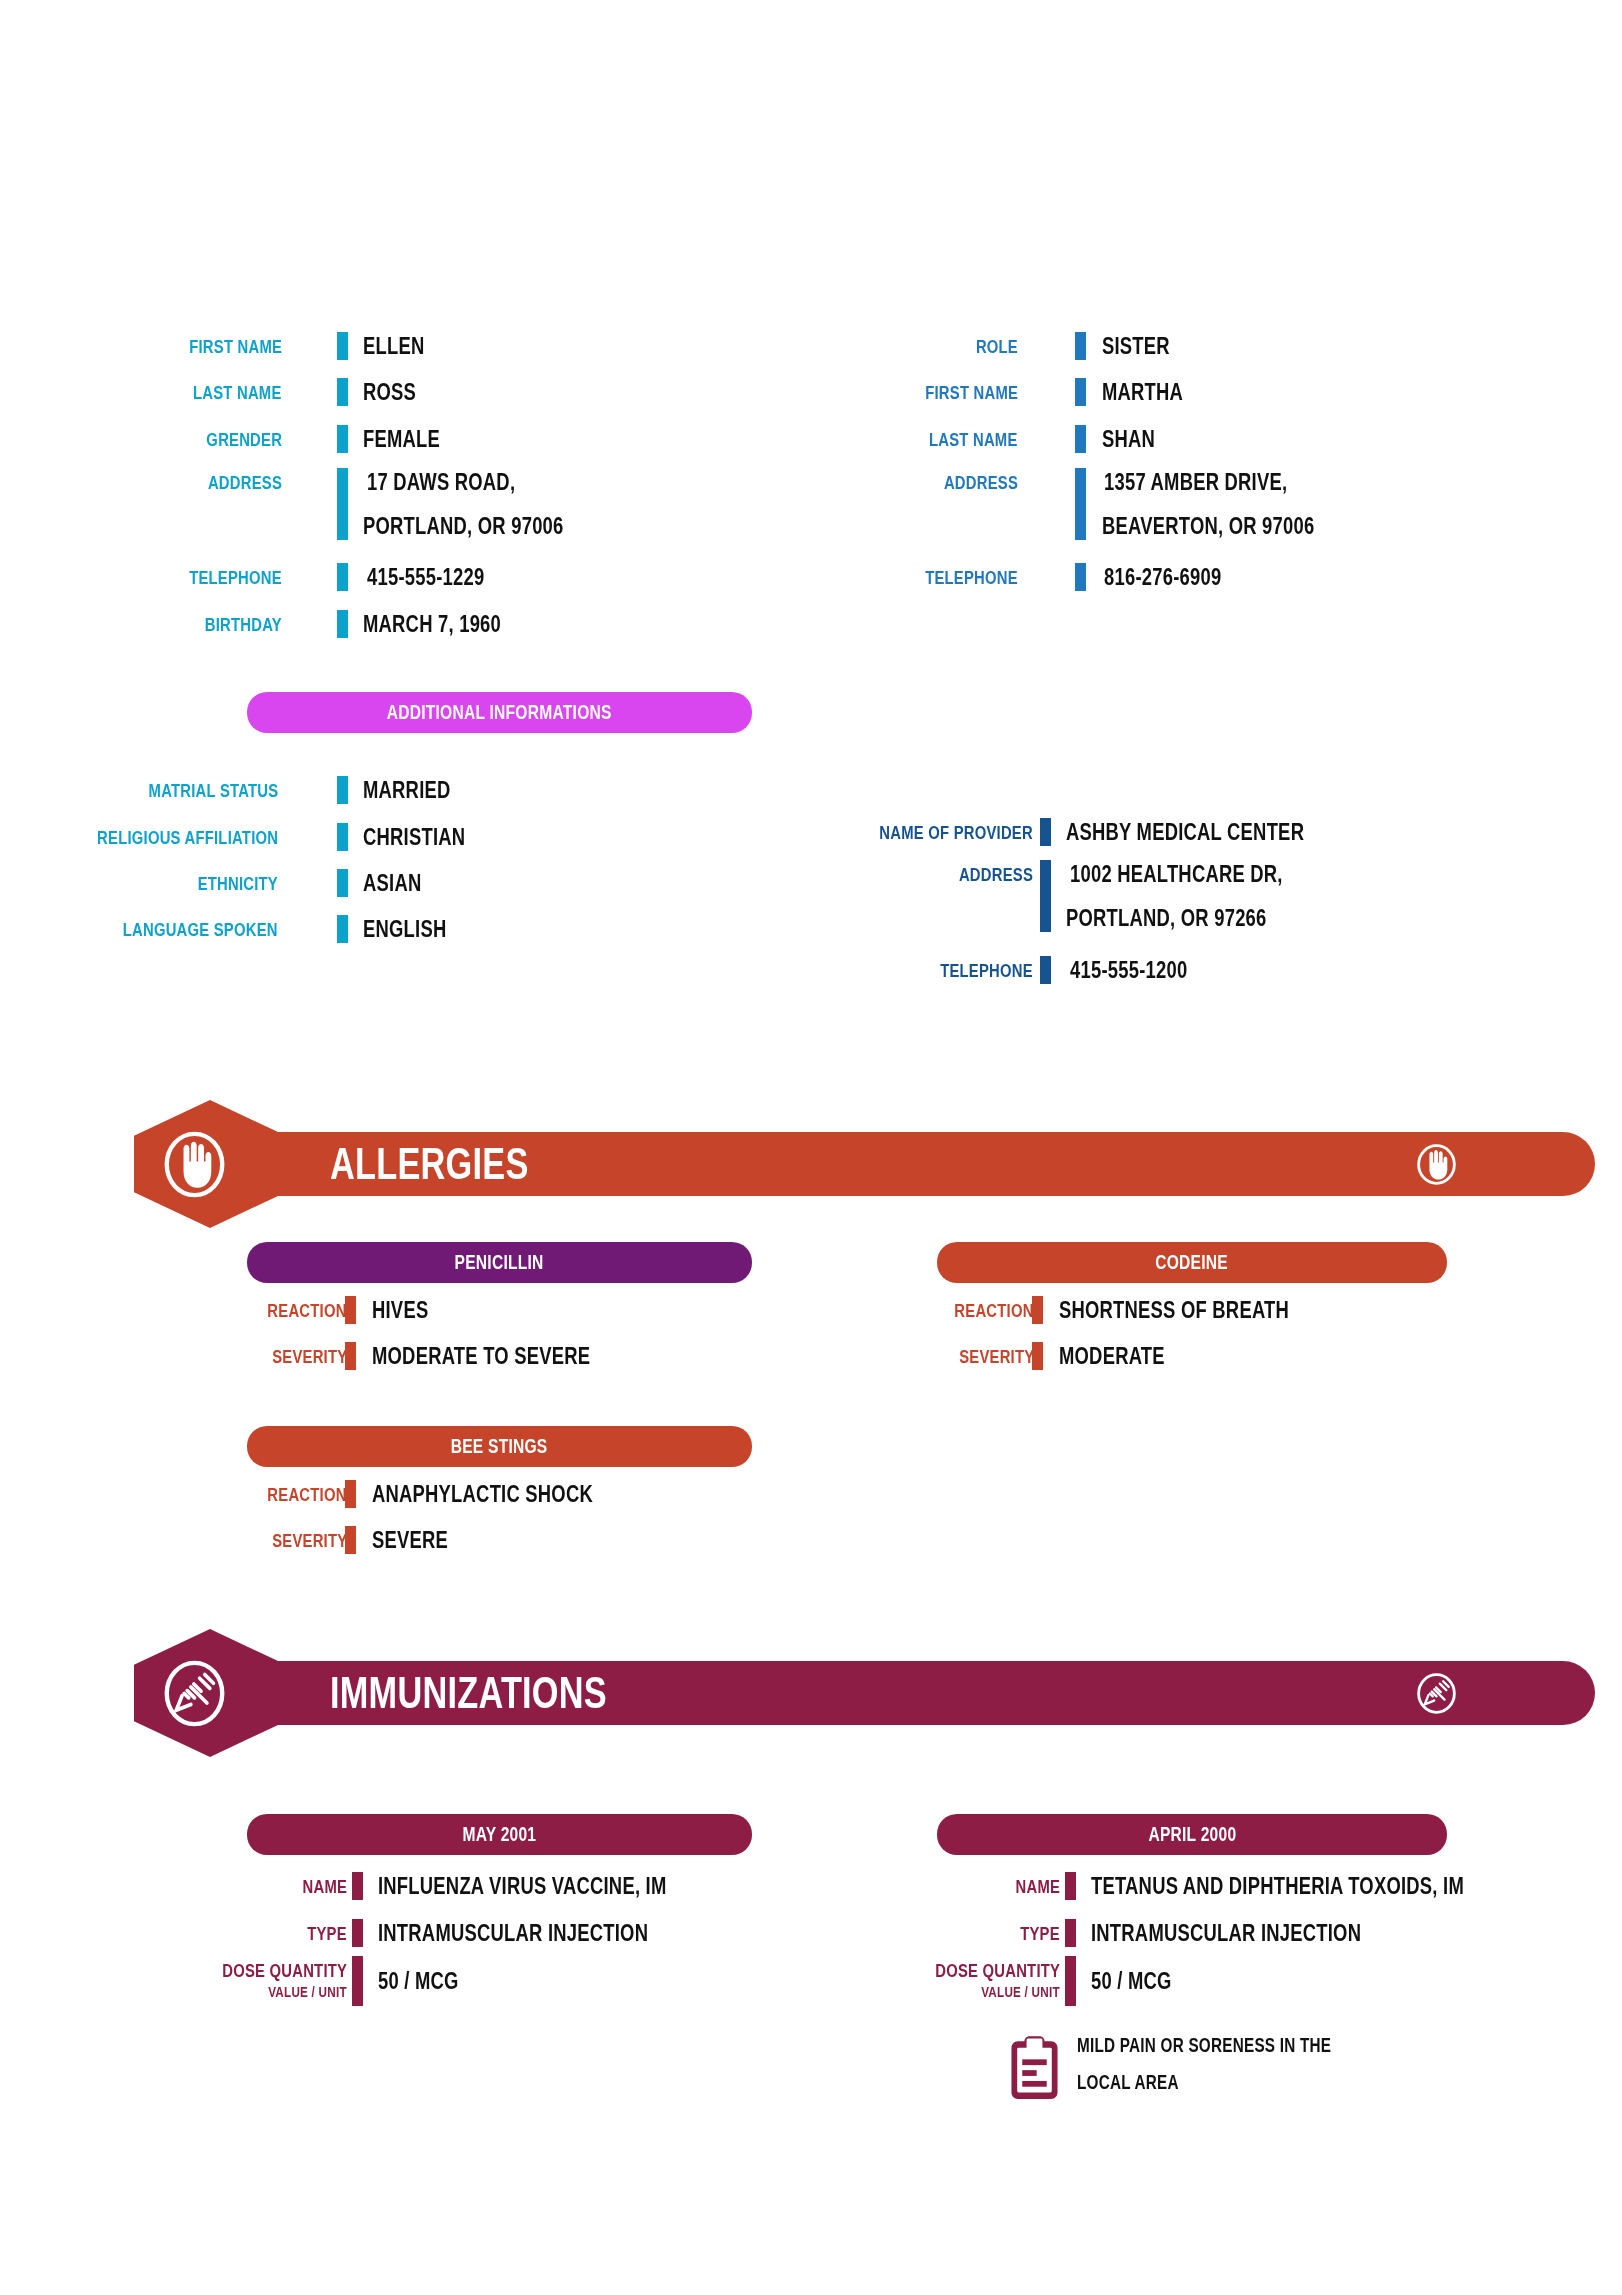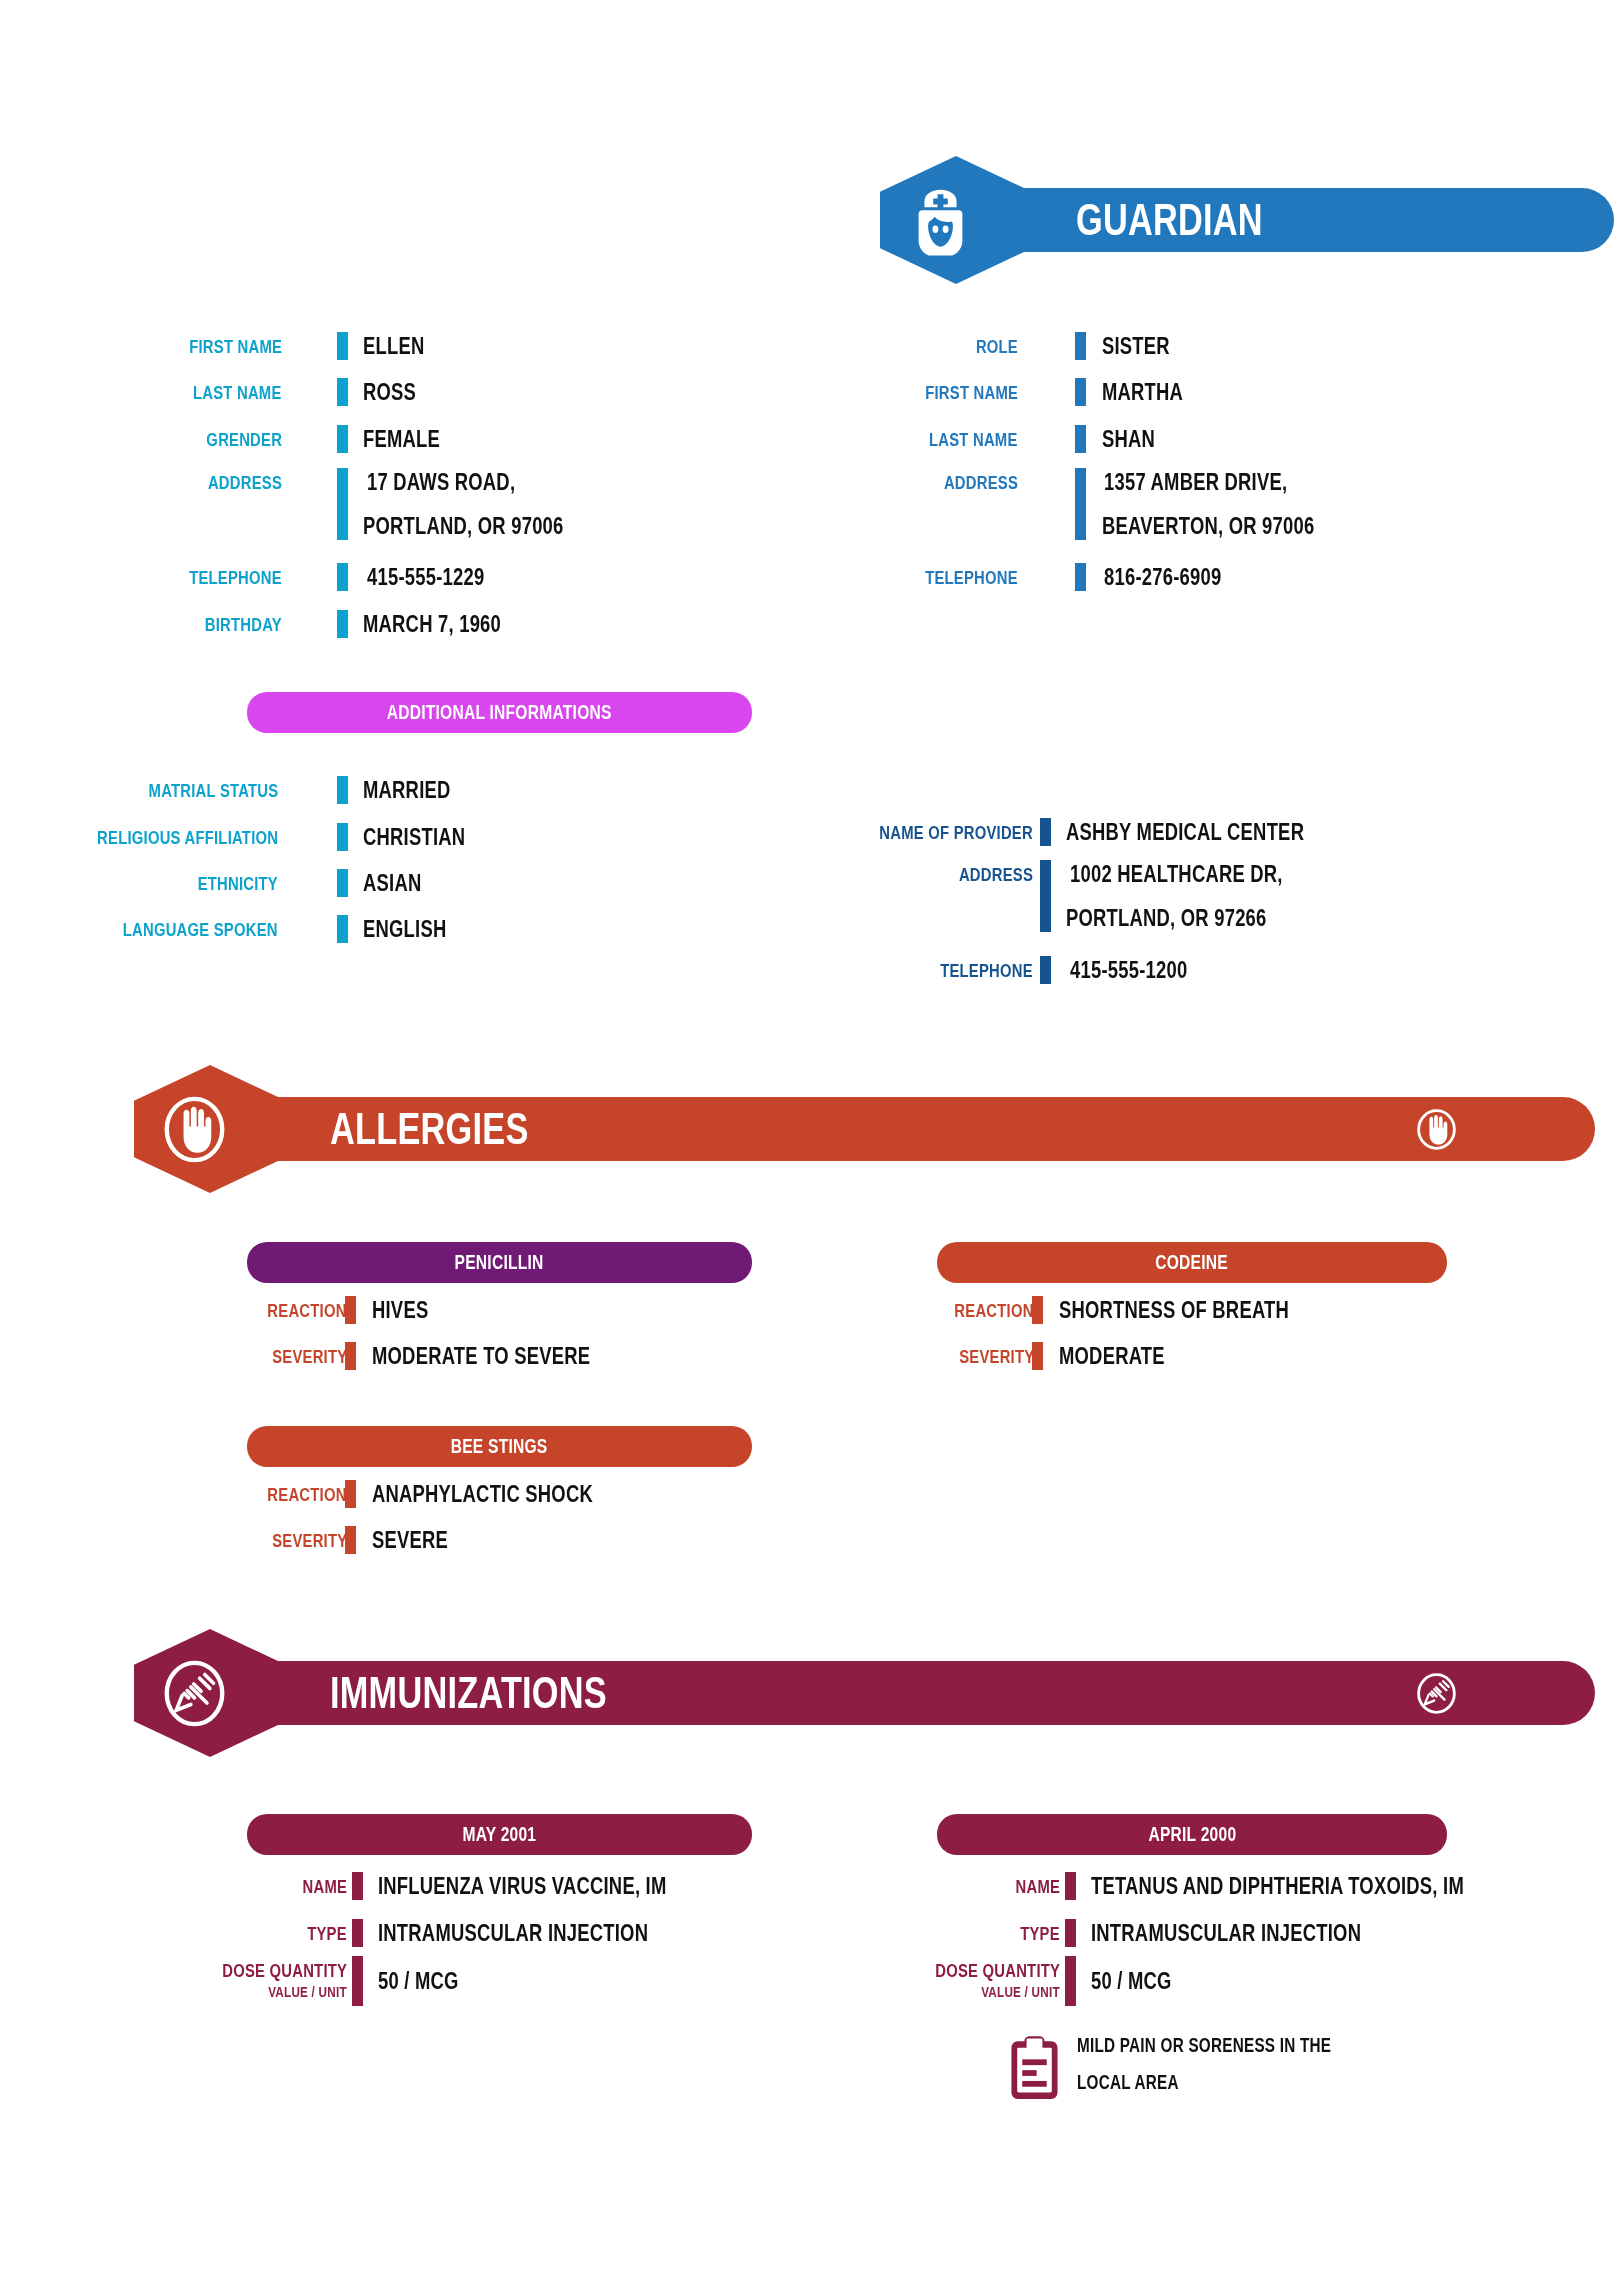--- a/index.html
+++ b/index.html
@@ -182,36 +182,20 @@
     <div class="f-label cond-r" style="top:2.6px; right:452px; color:#0da2cb;">ETHNICITY</div>
     <div class="f-tick" style="left:196px; top:0; height:27.5px; background:#0da2cb;"></div>
     <div class="f-value cond" style="left:222px; top:0;">ASIAN</div>
   </div>
   <div class="field" style="left:141px; top:915px; width:589px;">
     <div class="f-label cond-r" style="top:2.6px; right:452px; color:#0da2cb;">LANGUAGE SPOKEN</div>
     <div class="f-tick" style="left:196px; top:0; height:27.5px; background:#0da2cb;"></div>
     <div class="f-value cond" style="left:222px; top:0;">ENGLISH</div>
   </div>
 
-  <div class="sec-head" style="left:880px; top:156px; width:654px; height:128px;">
-    <div class="sec-bar" style="top:32px; width:654px; background:#2278bd;"></div>
-    <div class="sec-hex" style="background:#2278bd;"></div>
-    <div class="sec-icon">
-      <svg viewBox="0 0 100 100" width="73" height="73">
-        <path fill="#ffffff" d="M50 8c-13 0-22 7-22 16v8h44v-8c0-9-9-16-22-16z"></path>
-        <path fill="#2278bd" d="M46 14h8v6h6v8h-6v6h-8v-6h-6v-8h6z"></path>
-        <path fill="#ffffff" d="M25 36c-3 0-5 2-5 5v36c0 10 6 18 14 21h32c8-3 14-11 14-21V41c0-3-2-5-5-5z"></path>
-        <path fill="#2278bd" d="M50 42c-10 0-17 6-17 16 0 13 8 28 17 28s17-15 17-28c0-10-7-16-17-16z"></path>
-        <path fill="#ffffff" d="M33 52c4-1 7-4 9-7 3 4 10 7 17 7 3 0 6-.4 8-1v-6c-2-3-9-5-17-5-10 0-17 4-17 12z"></path>
-        <ellipse fill="#ffffff" cx="43" cy="62" rx="4" ry="5"></ellipse>
-        <ellipse fill="#ffffff" cx="57" cy="62" rx="4" ry="5"></ellipse>
-      </svg>
-    </div>
-    <div class="sec-title cond" style="left:196px; top:32px;">GUARDIAN</div>
-  </div>
 
   <div class="field" style="left:887px; top:332px; width:589px;">
     <div class="f-label cond-r" style="top:2.6px; right:458px; color:#2278bd;">ROLE</div>
     <div class="f-tick" style="left:188px; top:0; height:27.5px; background:#2278bd;"></div>
     <div class="f-value cond" style="left:215px; top:0;">SISTER</div>
   </div>
   <div class="field" style="left:887px; top:378px; width:589px;">
     <div class="f-label cond-r" style="top:2.6px; right:458px; color:#2278bd;">FIRST NAME</div>
     <div class="f-tick" style="left:188px; top:0; height:27.5px; background:#2278bd;"></div>
     <div class="f-value cond" style="left:215px; top:0;">MARTHA</div>
@@ -244,21 +228,21 @@
     <div class="f-tick" style="left:196px; top:0; height:72px; background:#17548f;"></div>
     <div class="f-value cond" style="left:226px; top:0;">1002 HEALTHCARE DR,</div>
     <div class="f-value cond" style="left:222px; top:44px;">PORTLAND, OR 97266</div>
   </div>
   <div class="field" style="left:844px; top:956px; width:654px;">
     <div class="f-label cond-r" style="top:2.6px; right:465px; color:#17548f;">TELEPHONE</div>
     <div class="f-tick" style="left:196px; top:0; height:27.5px; background:#17548f;"></div>
     <div class="f-value cond" style="left:226px; top:0;">415-555-1200</div>
   </div>
 
-  <div class="sec-head" style="left:134px; top:1065px; width:1381px; height:128px;">
+  <div class="sec-head" style="left:134px; top:1100px; width:1381px; height:128px;">
     <div class="sec-bar" style="top:32px; width:1381px; background:#c6452a;"></div>
     <div class="sec-hex" style="background:#c6452a;"></div>
     <div class="sec-icon">
       <svg viewBox="0 0 100 100" width="73" height="73">
         <ellipse fill="none" stroke="#ffffff" stroke-width="6" cx="50" cy="50" rx="38" ry="42"></ellipse>
         <path fill="#ffffff" d="M35 28c0-3 2-5 4-5s4 2 4 5v18h2V24c0-3 2-5 4-5s4 2 4 5v22h2V27c0-3 2-5 4-5s4 2 4 5v19h2v-8c0-3 2-5 4-5s4 2 4 5v22c0 12-7 22-19 22-11 0-19-9-19-22z"></path>
       </svg>
     </div>
     <div class="sec-icon-right" style="left:1279px; top:41px;">
       <svg viewBox="0 0 100 100" width="47" height="47">

